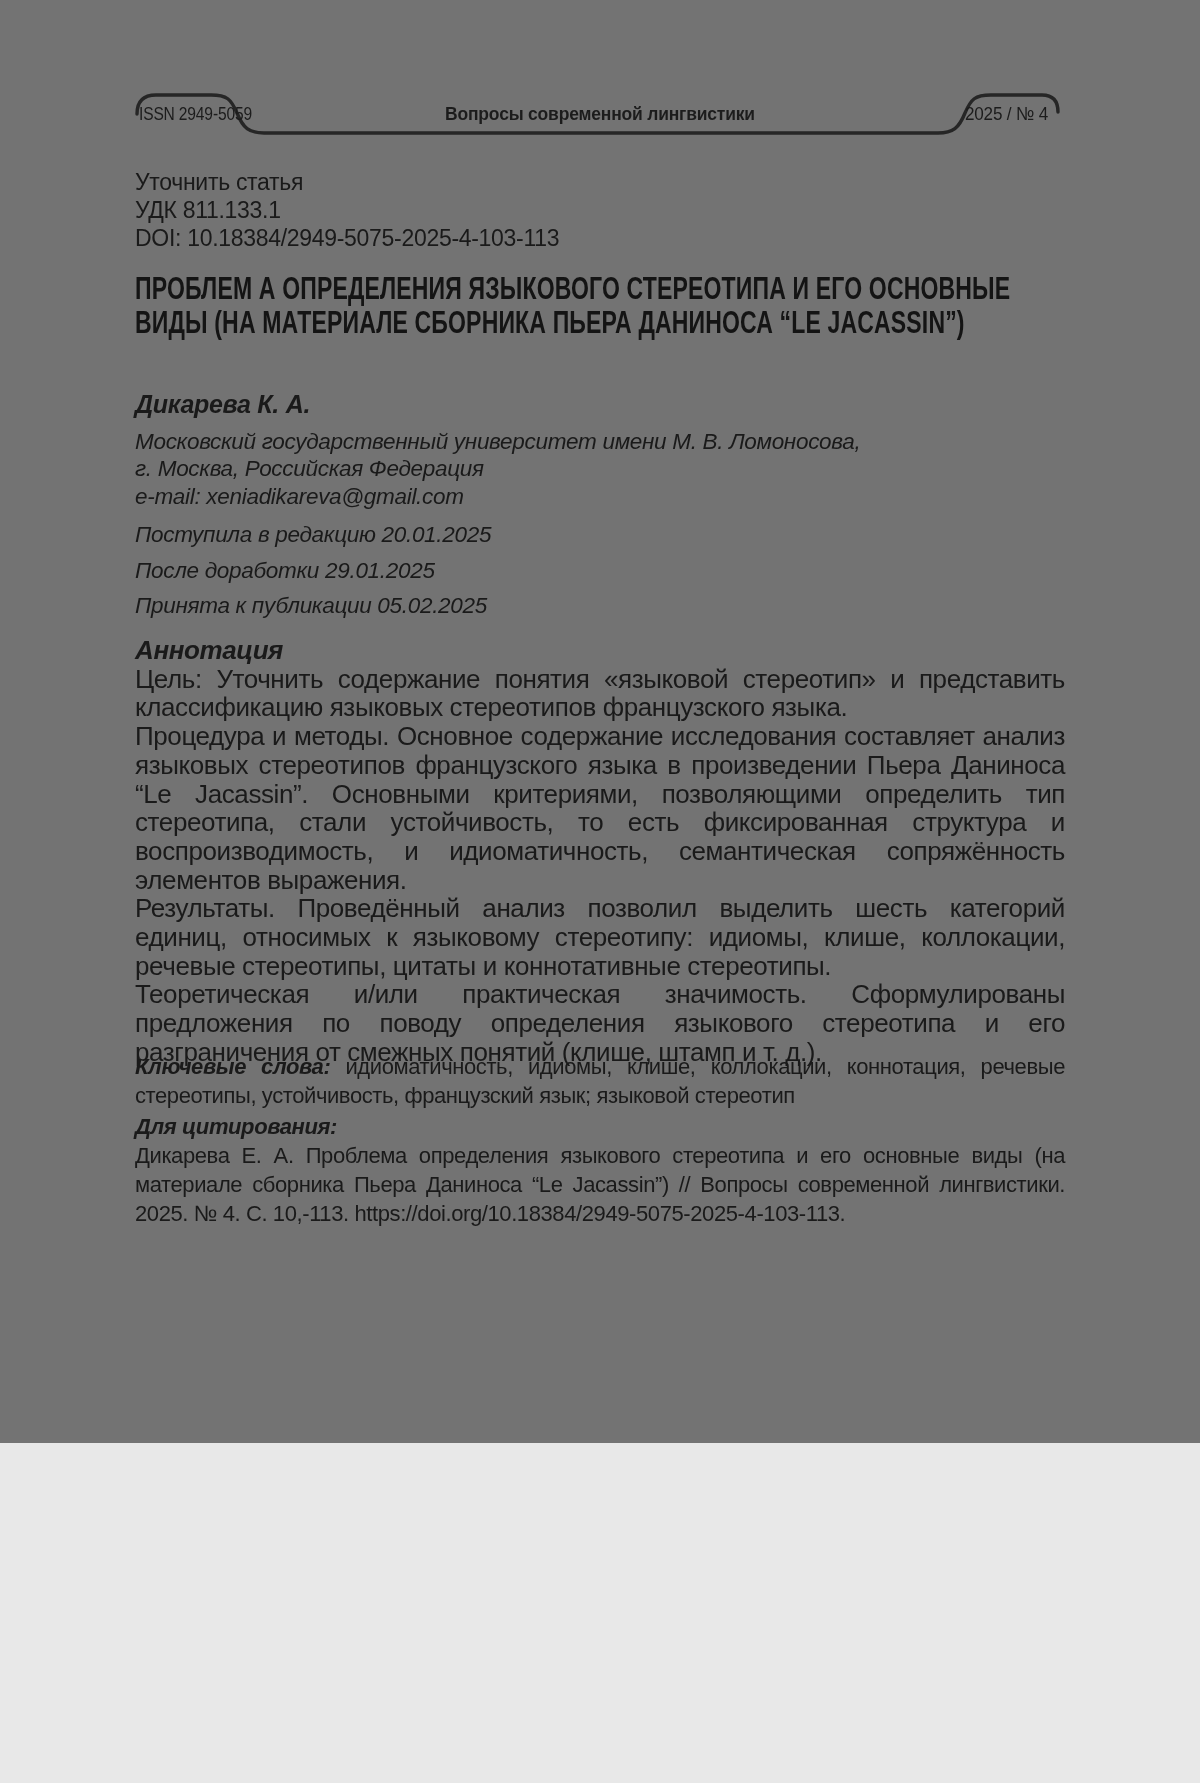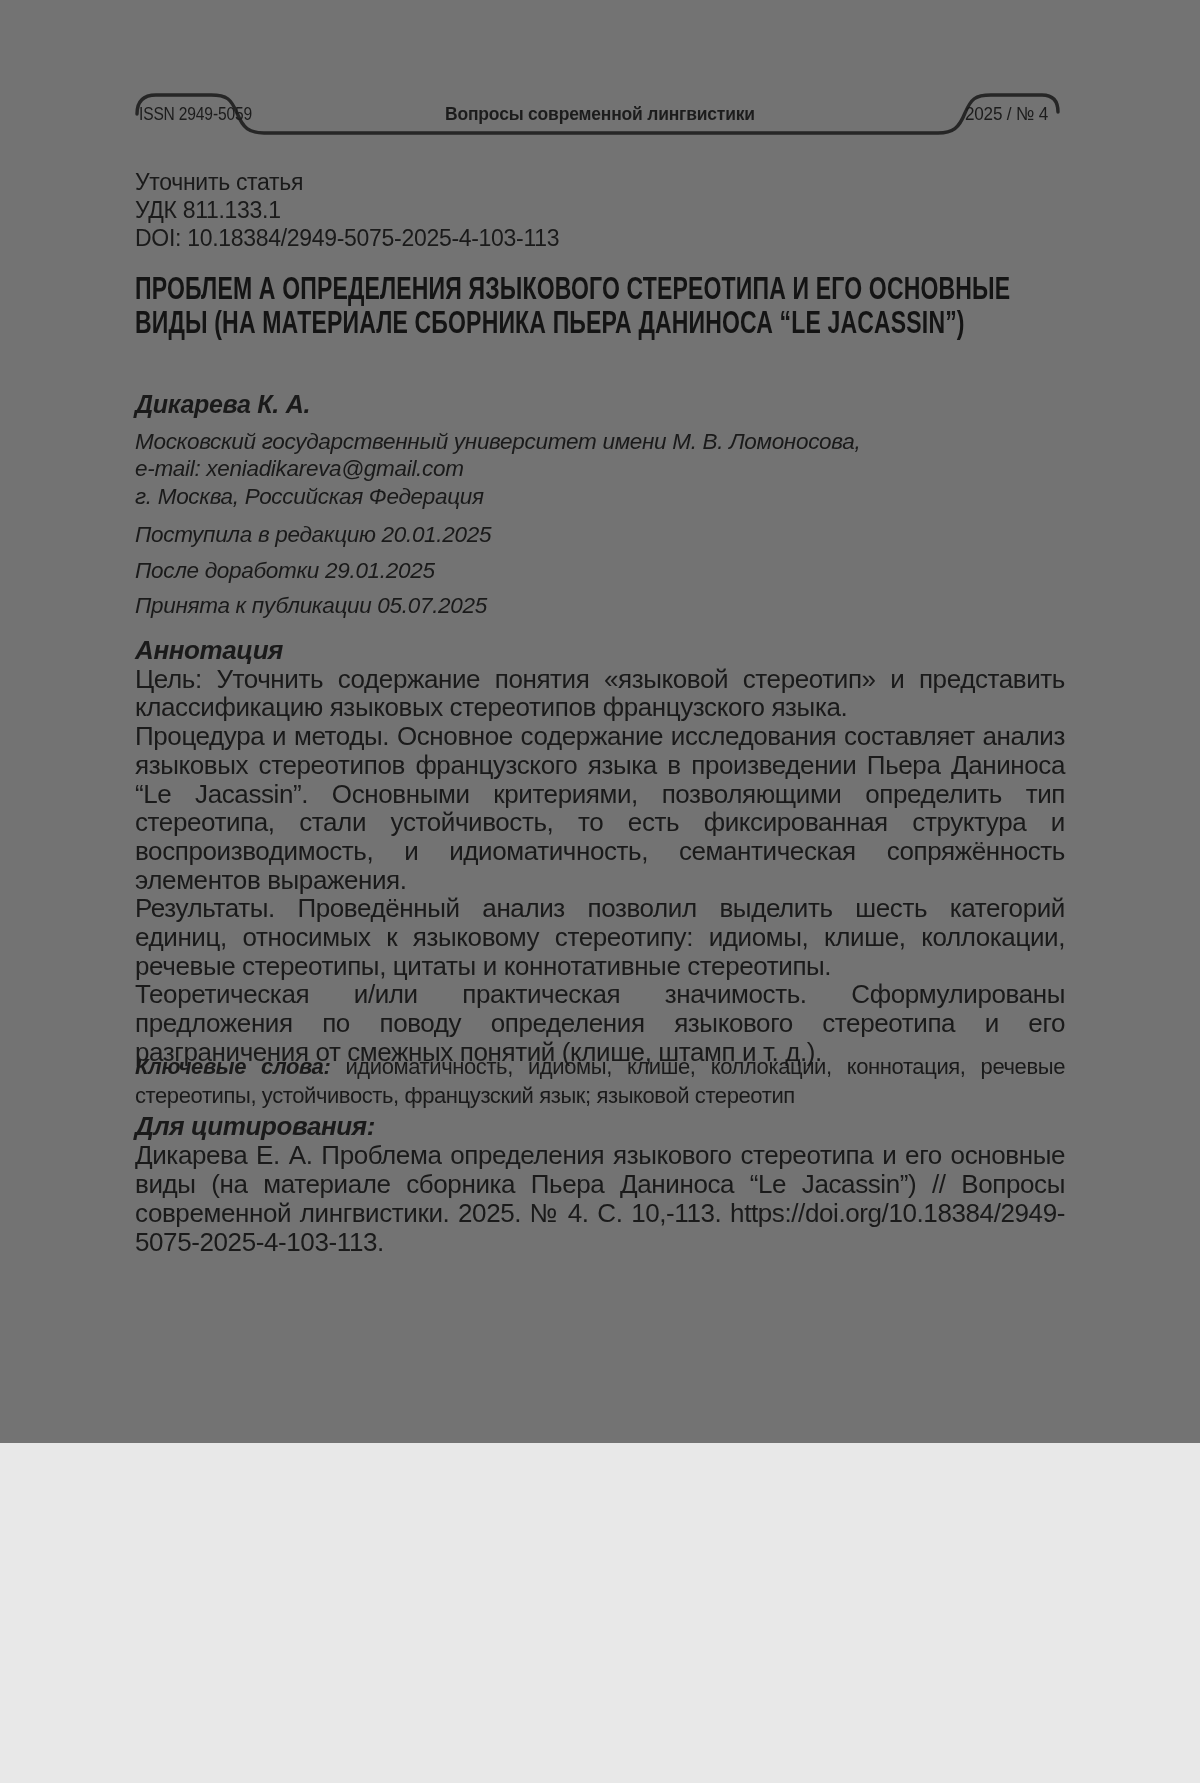--- a/index.html
+++ b/index.html
@@ -30,21 +30,21 @@
   }
   
   .author-name{left:135px;top:389px;font-size:25px;line-height:30px;font-weight:700;font-style:italic;letter-spacing:-0.3px;}
   .affiliation{left:135px;top:428px;font-size:22.5px;line-height:27.3px;font-style:italic;letter-spacing:-0.3px;}
   
   .dates{left:135px;top:517px;width:930px;font-size:22.5px;line-height:35.5px;font-style:italic;letter-spacing:-0.3px;}
   
   .bodyblock{left:135px;top:636px;width:930px;font-size:26px;line-height:28.7px;letter-spacing:-0.4px;}
   .bodyblock p{margin:0;text-align:justify;}
   .keywords{left:135px;top:1052px;width:930px;font-size:22px;line-height:29px;letter-spacing:-0.4px;text-align:justify;}
-  .citation{left:135px;top:1112px;width:930px;font-size:26px;line-height:29px;letter-spacing:-0.4px;}
+  .citation{left:135px;top:1112px;width:930px;font-size:22px;line-height:29px;letter-spacing:-0.4px;}
   .citation p{margin:0;text-align:justify;}
   .b{font-weight:400;}
   .bi{font-weight:700;font-style:italic;}
   
   .fn-rule{left:137px;top:1558px;width:250px;height:3px;background:#262626;}
   .footnote{left:137px;top:1564px;font-family:Liberation Sans, sans-serif;font-size:18px;line-height:26px;color:#1c1c1c;margin-left:15px;}
   
   .ftr-line-long{left:398px;top:1619px;width:385px;height:3px;background:#262626;}
   .ftr-line-short{left:490px;top:1628px;width:198px;height:3px;background:#262626;}
   .ftr-arc{left:540px;top:1622px;width:100px;height:60px;}
@@ -70,28 +70,28 @@
   </div>
 
   <div class="abs title">
     <div>ПРОБЛЕМ А ОПРЕДЕЛЕНИЯ ЯЗЫКОВОГО СТЕРЕОТИПА И ЕГО ОСНОВНЫЕ</div>
     <div>ВИДЫ (НА МАТЕРИАЛЕ СБОРНИКА ПЬЕРА ДАНИНОСА “LE JACASSIN”)</div>
   </div>
 
   <div class="abs author-name">Дикарева К. А.</div>
   <div class="abs affiliation">
     <div>Московский государственный университет имени М. В. Ломоносова,</div>
+    <div>г. Москва, Российская Федерация</div>
     <div>e-mail: xeniadikareva@gmail.com</div>
-    <div>г. Москва, Российская Федерация</div>
   </div>
 
   <div class="abs dates">
     <div>Поступила в редакцию 20.01.2025</div>
     <div>После доработки 29.01.2025</div>
-    <div>Принята к публикации 05.07.2025</div>
+    <div>Принята к публикации 05.02.2025</div>
   </div>
 
   <div class="abs bodyblock">
     <p><span class="bi">Аннотация</span></p>
     <p><span class="b">Цель: </span><span>Уточнить содержание понятия «языковой стереотип» и представить классификацию языковых стереотипов французского языка.</span></p>
     <p><span class="b">Процедура и методы. </span><span>Основное содержание исследования составляет анализ языковых стереотипов французского языка в произведении Пьера Даниноса “Le Jacassin”. Основными критериями, позволяющими определить тип стереотипа, стали устойчивость, то есть фиксированная структура и воспроизводимость, и идиоматичность, семантическая сопряжённость элементов выражения.</span></p>
     <p><span class="b">Результаты. </span><span>Проведённый анализ позволил выделить шесть категорий единиц, относимых к языковому стереотипу: идиомы, клише, коллокации, речевые стереотипы, цитаты и коннотативные стереотипы.</span></p>
     <p><span class="b">Теоретическая и/или практическая значимость. </span><span>Сформулированы предложения по поводу определения языкового стереотипа и его разграничения от смежных понятий (клише, штамп и т. д.).</span></p>
   </div>
 

